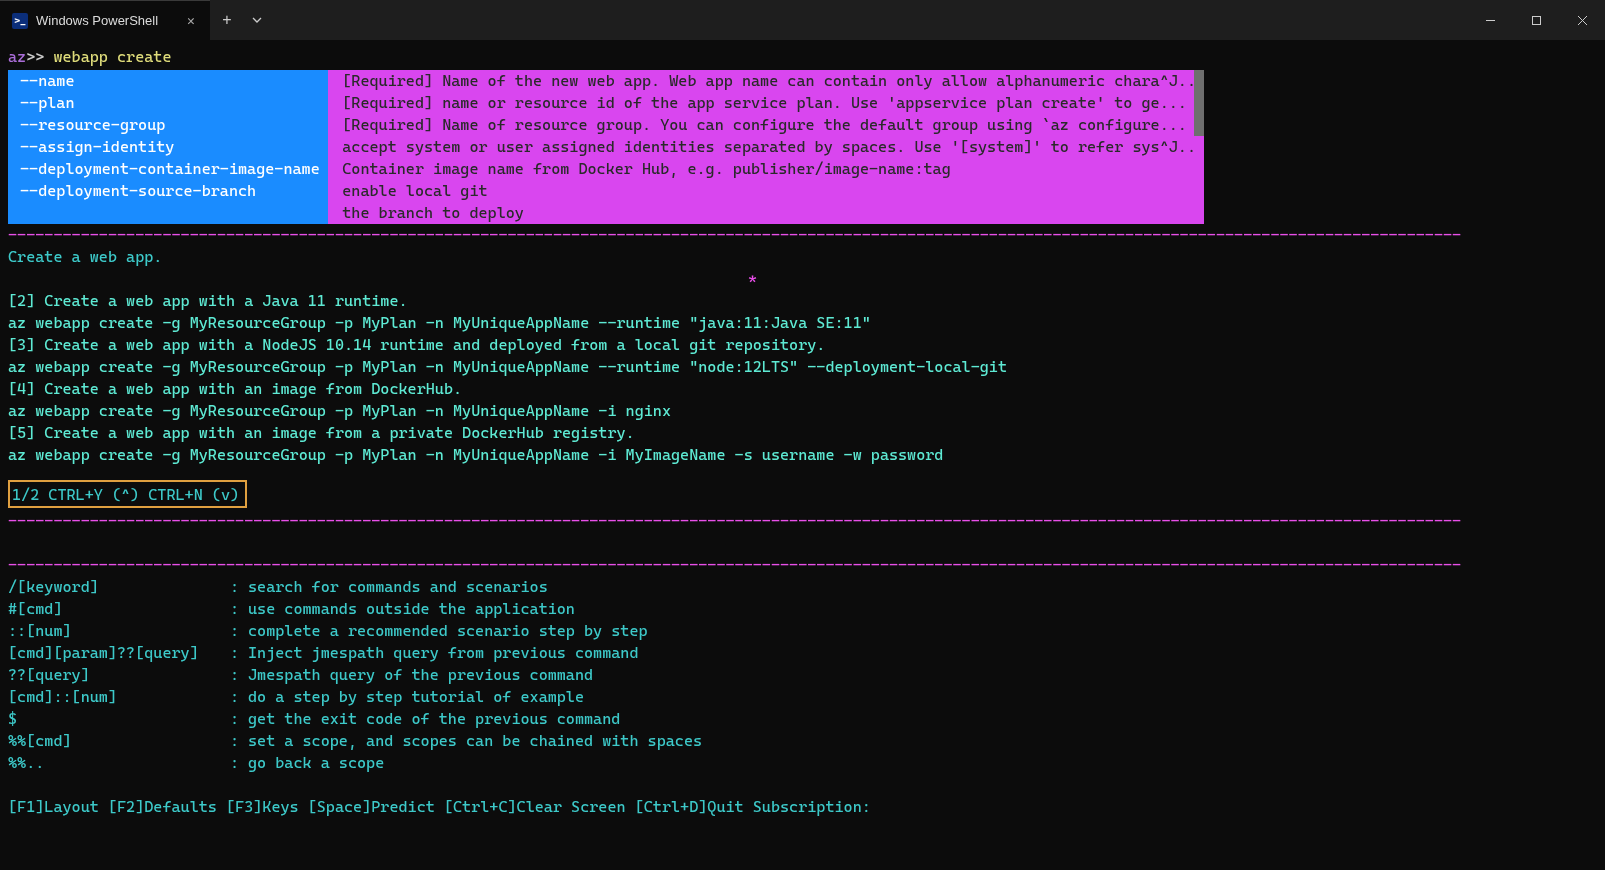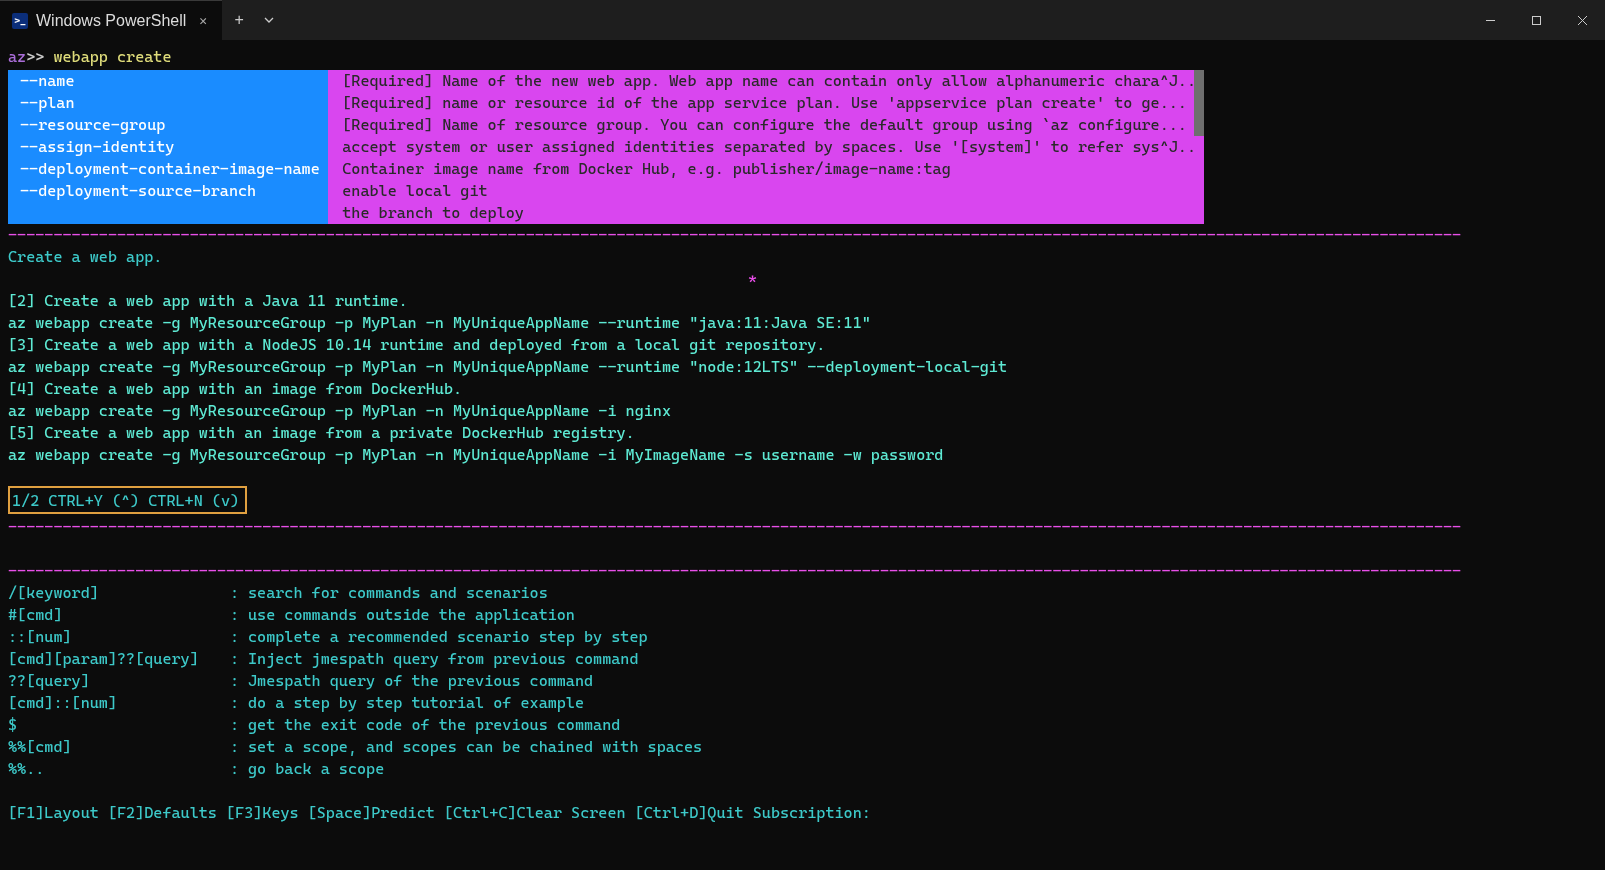--- a/index.html
+++ b/index.html
@@ -32,21 +32,21 @@
   border-radius: 0 0 0 0;
 }
 .tab .ps-icon {
   width: 16px; height: 16px;
   background: #0b2e7a;
   display: inline-flex;
   align-items: center; justify-content: center;
   color: #fff; font-size: 10px; font-weight: bold;
   border-radius: 2px;
 }
-.tab .tab-label { color: #dcdcdc; font-family: "Segoe UI", sans-serif; font-size: 16px; flex: 1; }
+.tab .tab-label { color: #dcdcdc; font-family: "Segoe UI", sans-serif; font-size: 13px; flex: 1; }
 .tab .tab-close {
   color: #aaa; font-size: 13px; width: 18px; height: 18px;
   display: inline-flex; align-items: center; justify-content: center;
   border-radius: 2px;
 }
 .newtab {
   width: 34px; display:flex; align-items:center; justify-content:center;
   color:#ccc; font-size:16px; font-family:"Segoe UI",sans-serif;
 }
 .dropdown-caret {
@@ -95,21 +95,21 @@
   white-space: pre;
   overflow: hidden;
   width: 100%;
 }
 .examples { color:#5eead4; }
 .paging {
   display:inline-block;
   border: 2px solid #e0a040;
   padding: 2px 6px 0 2px;
   color:#3dc9c9;
-  margin-top: 20px;
+  margin-top: 14px;
   margin-bottom: 2px;
 }
 .help-grid .row { display:flex; }
 .help-grid .key { color:#3dc9c9; width: 222px; white-space:pre; }
 .help-grid .sep { color:#3dc9c9; width: 18px; }
 .help-grid .desc { color:#3dc9c9; }
 .status-line { color:#3dc9c9; white-space: pre; margin-top: 22px; }
 .star-mark { color:#e84fe8; position:absolute; left: 740px; }
 </style>
 </head>

